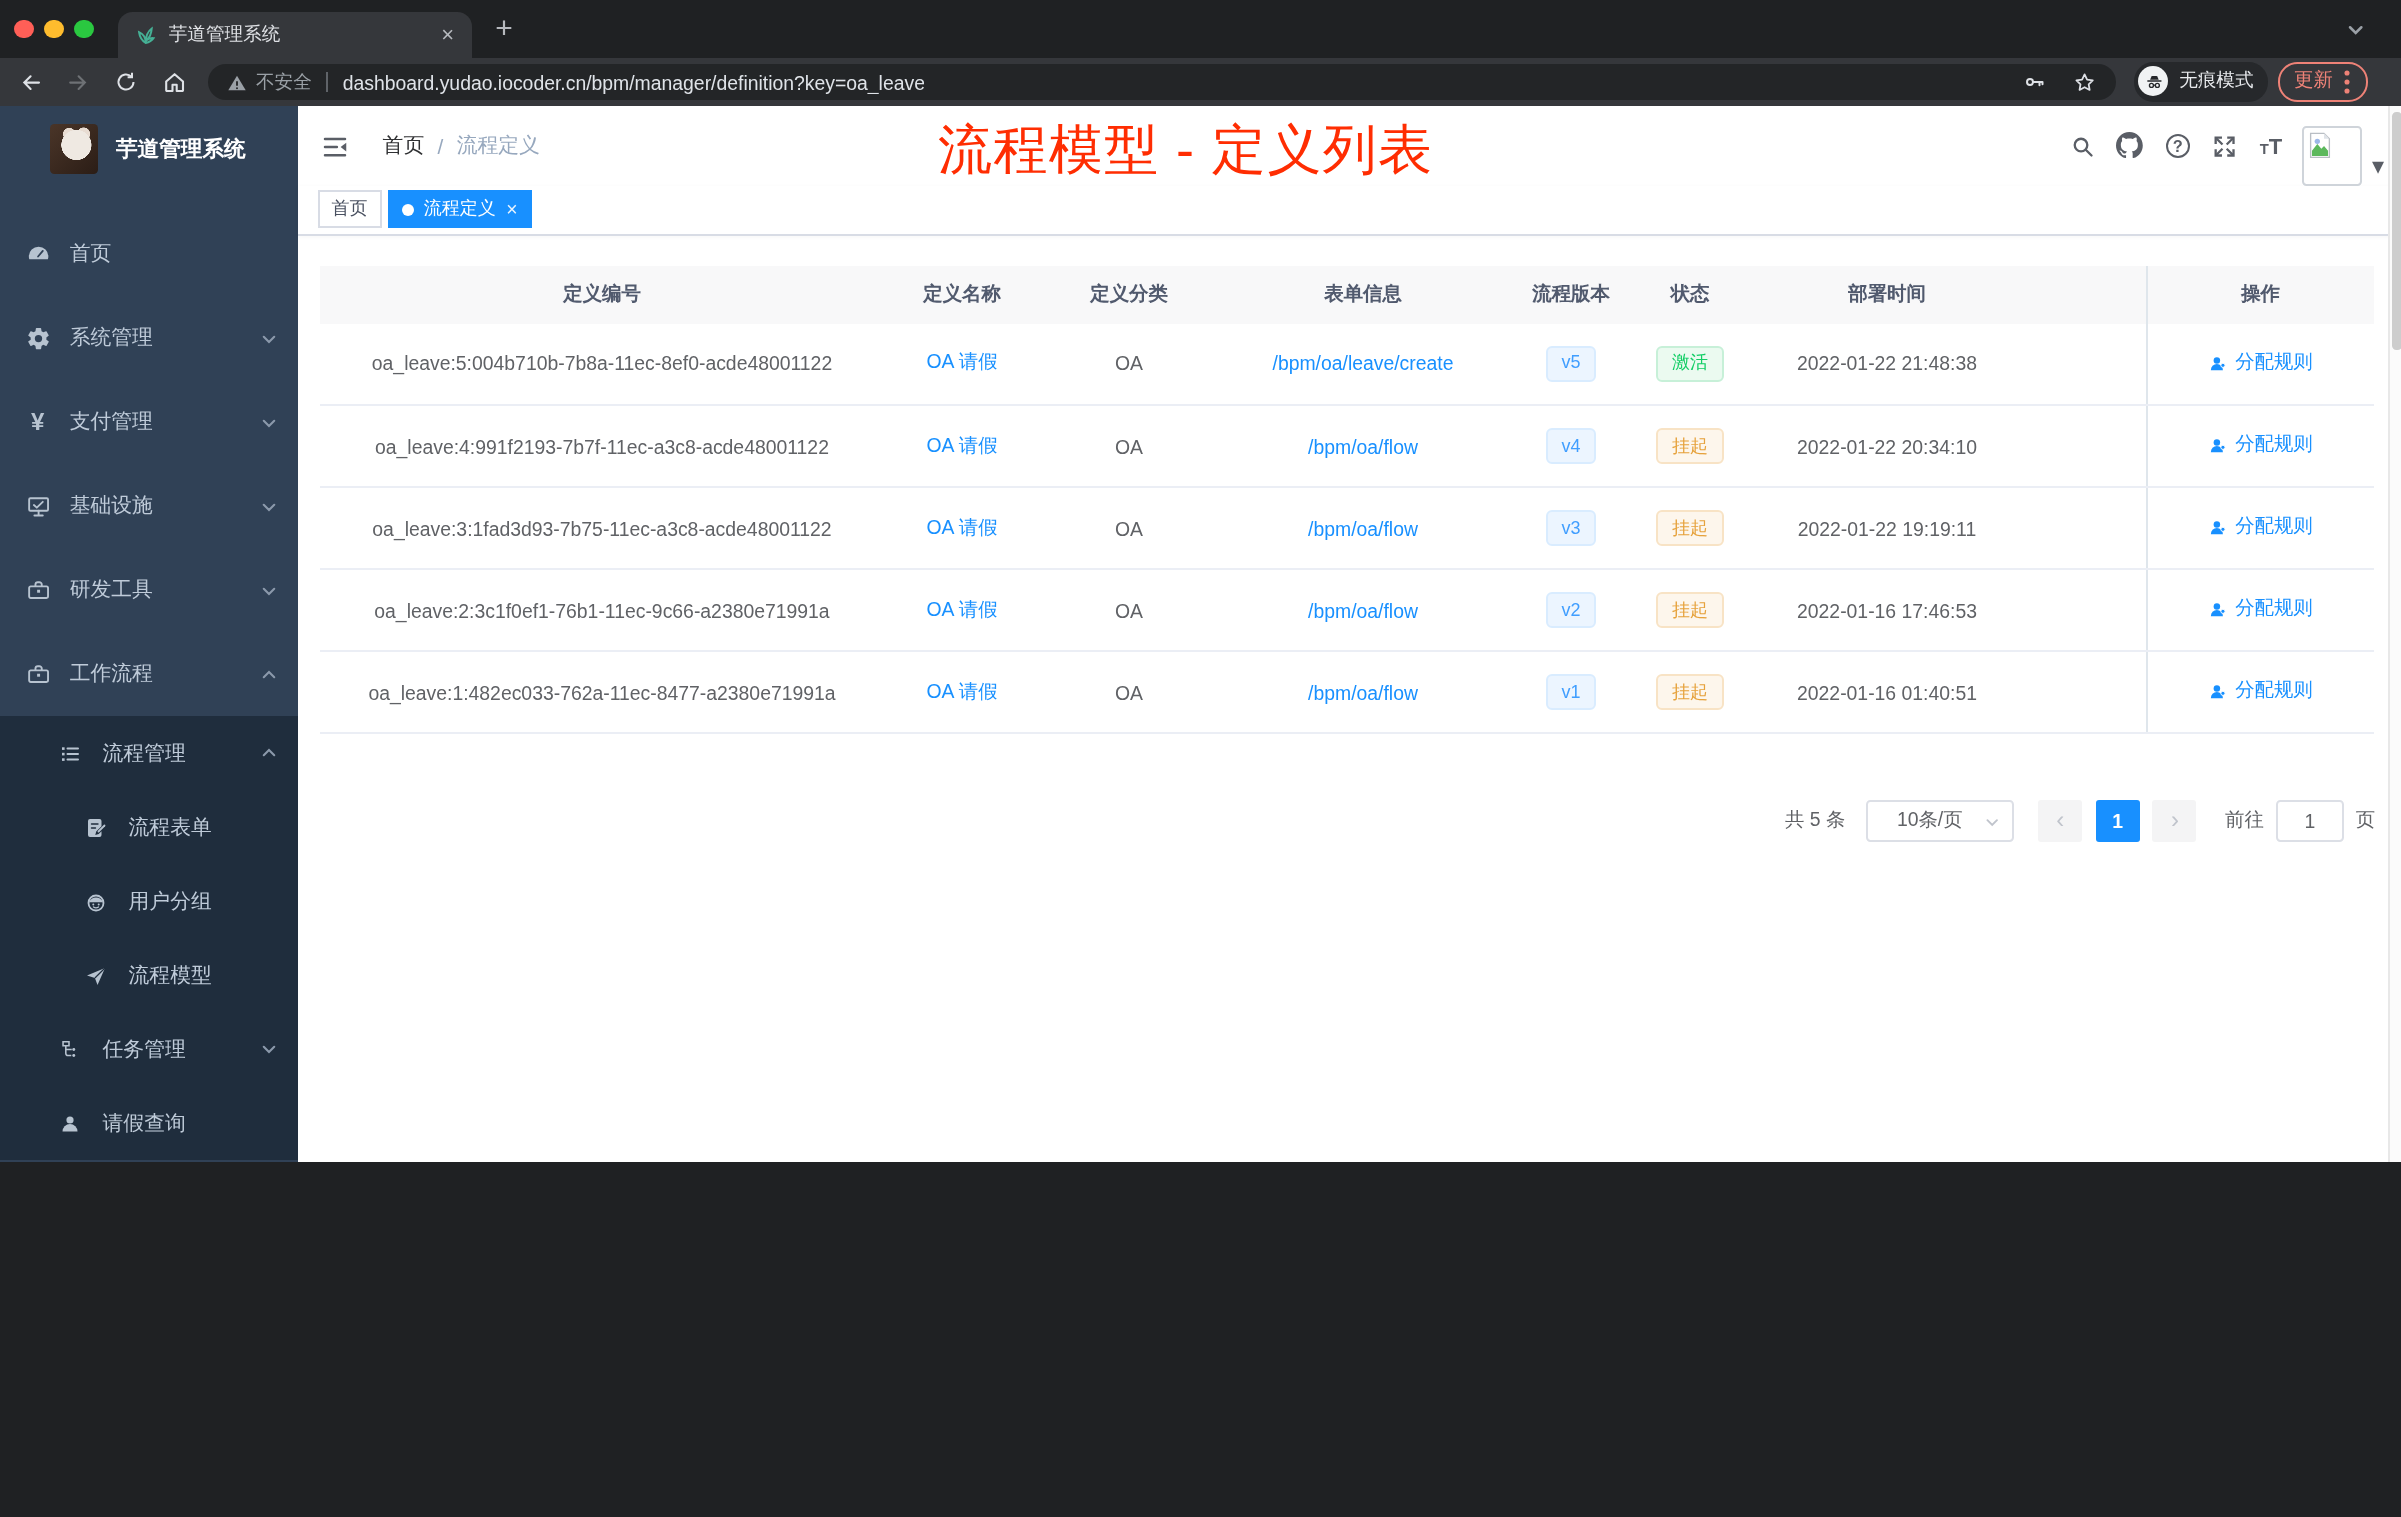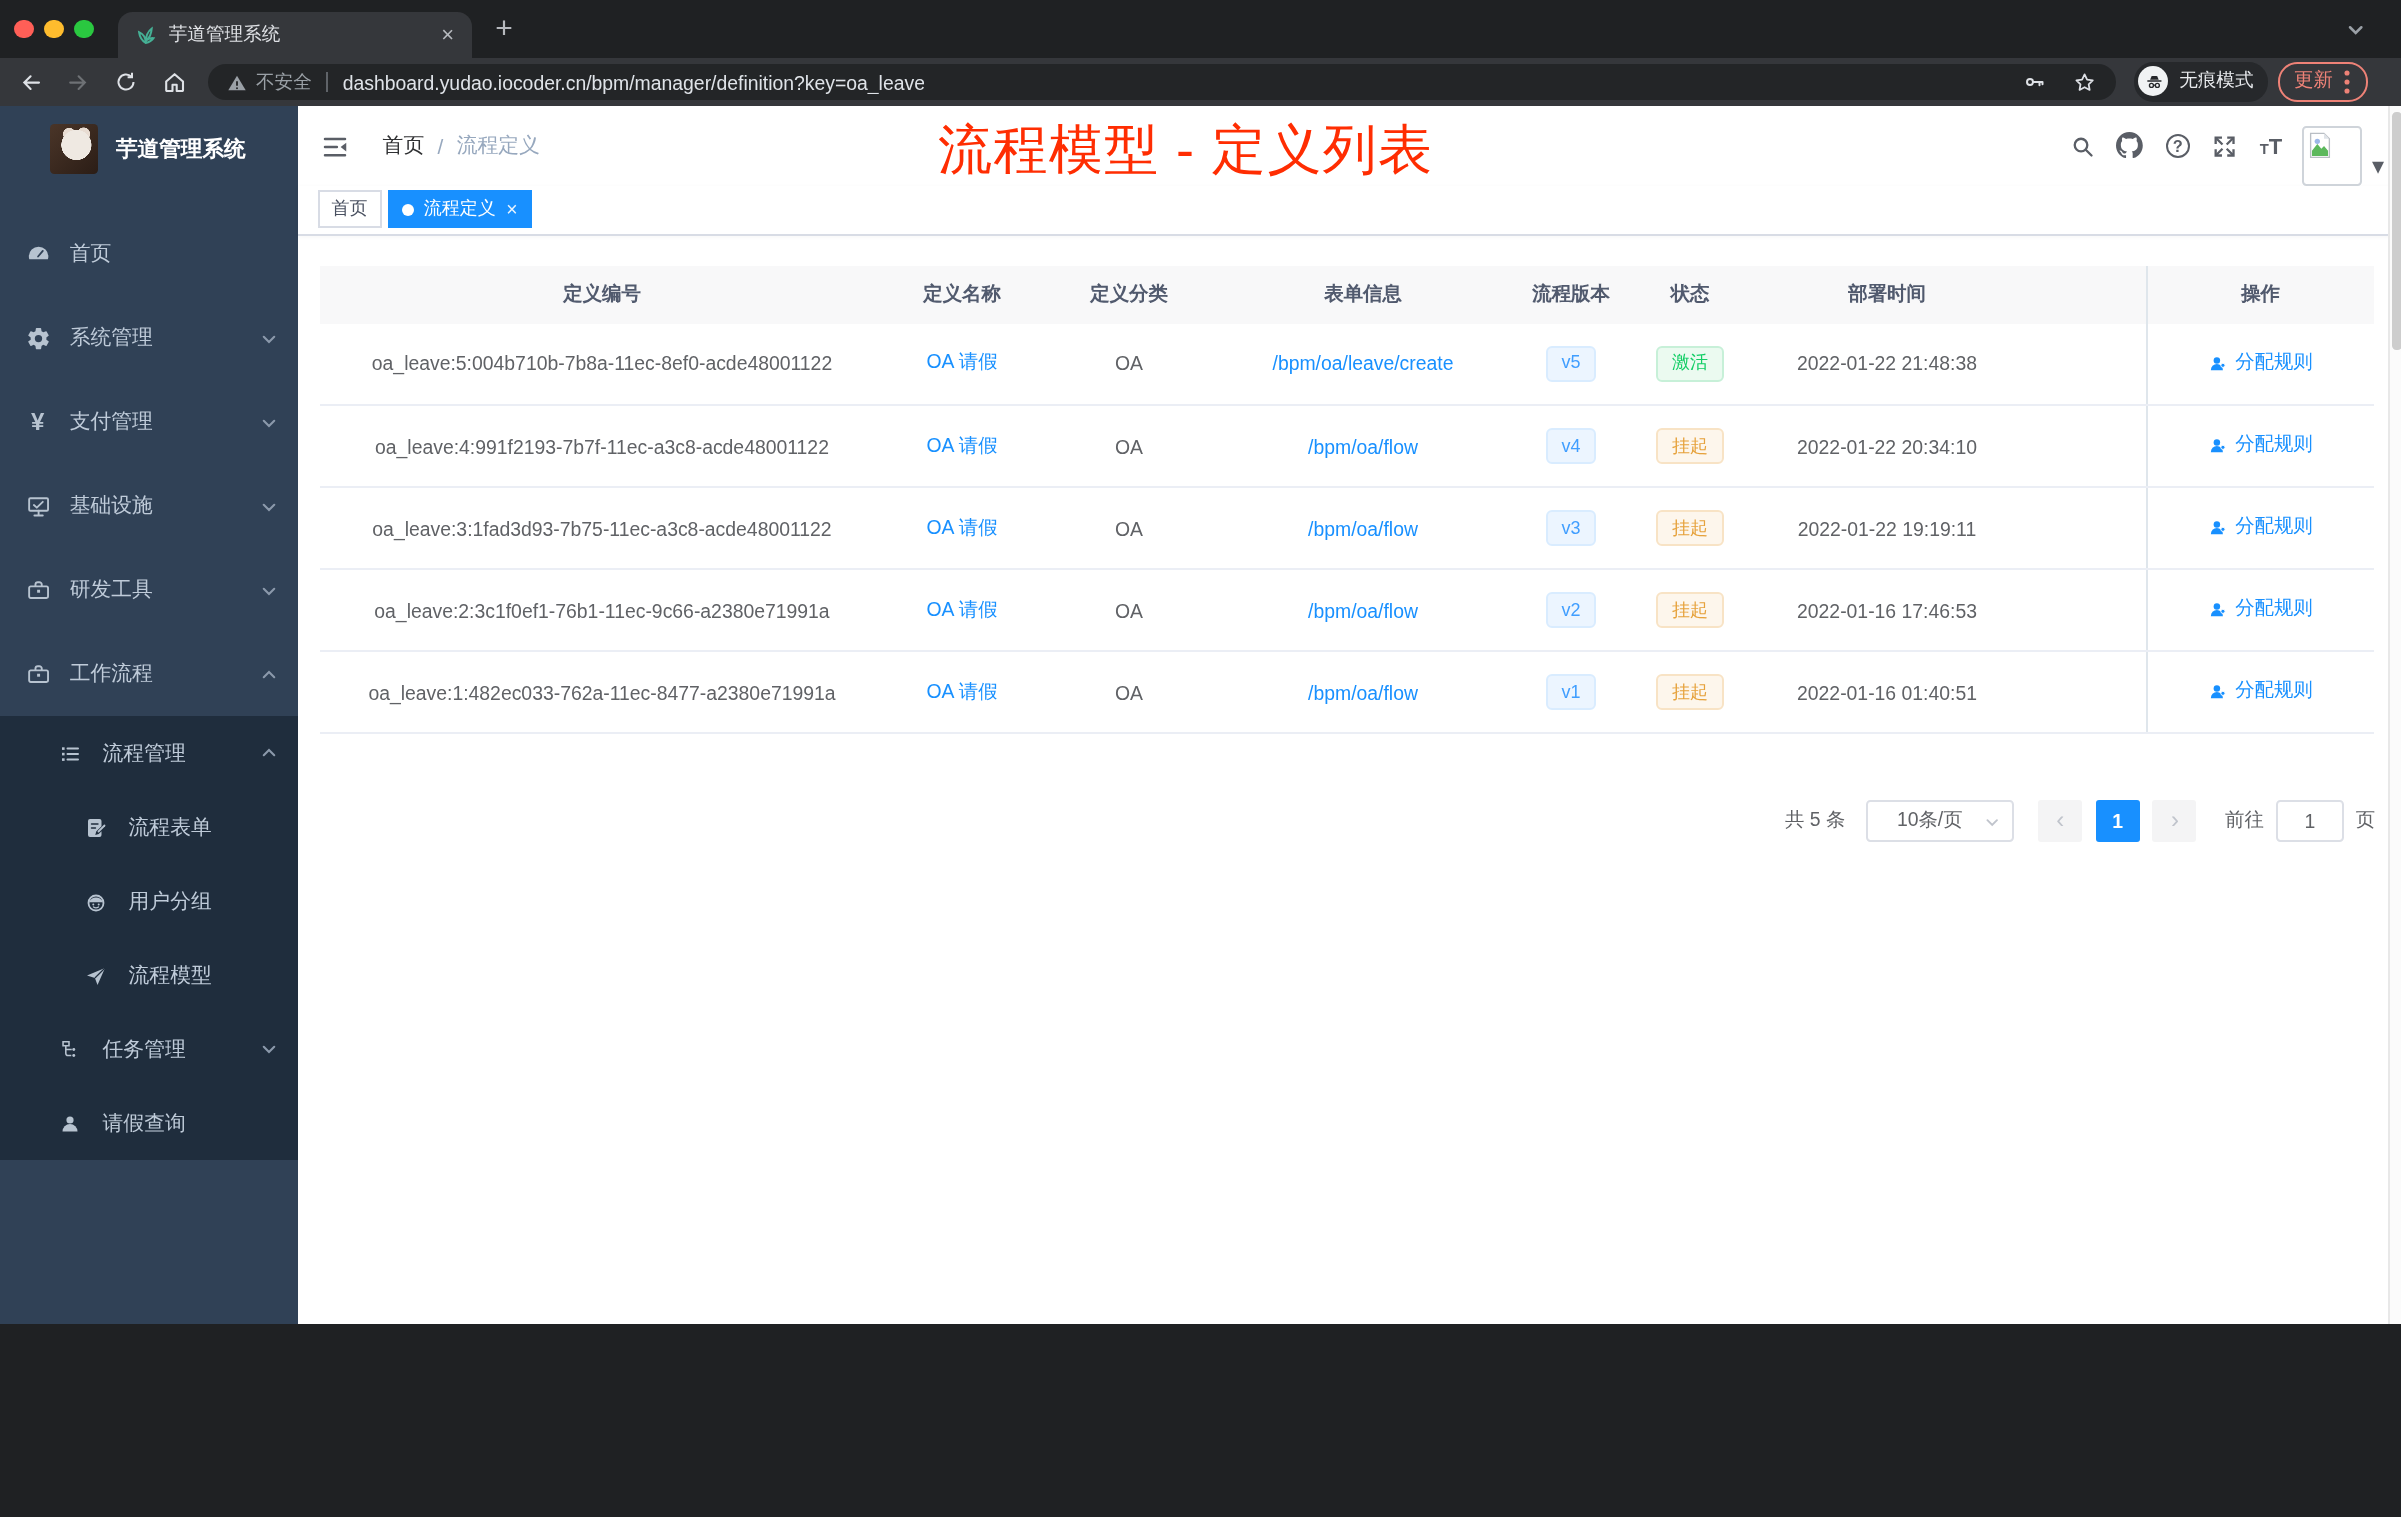--- a/index.html
+++ b/index.html
@@ -1,18 +1,18 @@
 <!DOCTYPE html>
 <html style="font-size:12px"><head>
 <meta charset="utf-8">
 <style>
   * { margin:0; padding:0; box-sizing:border-box; }
   html,body { background:#1f2123; }
   body { font-family:"Liberation Sans","DejaVu Sans",sans-serif; }
-  .stage { width:2401px; height:1324px; overflow:hidden; position:relative; }
+  .stage { width:2401px; height:1162px; overflow:hidden; position:relative; }
   .screen { width:1201px; height:759px; transform:scale(2); transform-origin:0 0; position:relative; background:#fff; }
 
   svg { display:block; }
 
   
   .tabstrip { position:absolute; left:0; top:0; width:1201px; height:29px; background:#1f2123; }
   .traffic { position:absolute; top:9.7px; width:9.7px; height:9.7px; border-radius:50%; }
   .t-red { left:7.4px; background:#ff5f57; }
   .t-yellow { left:22px; background:#febc2e; }
   .t-green { left:37px; background:#2ac840; }

